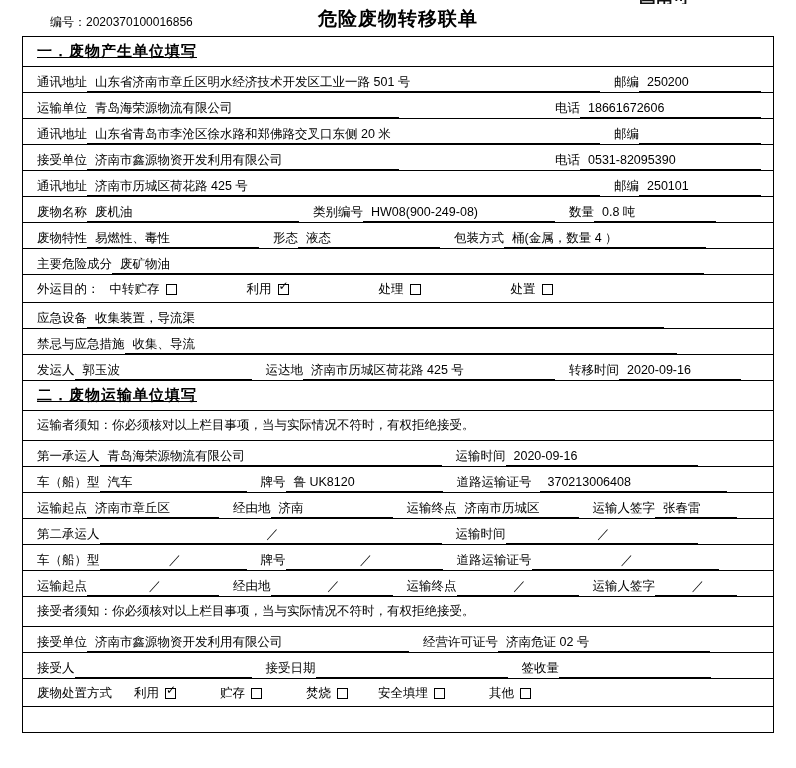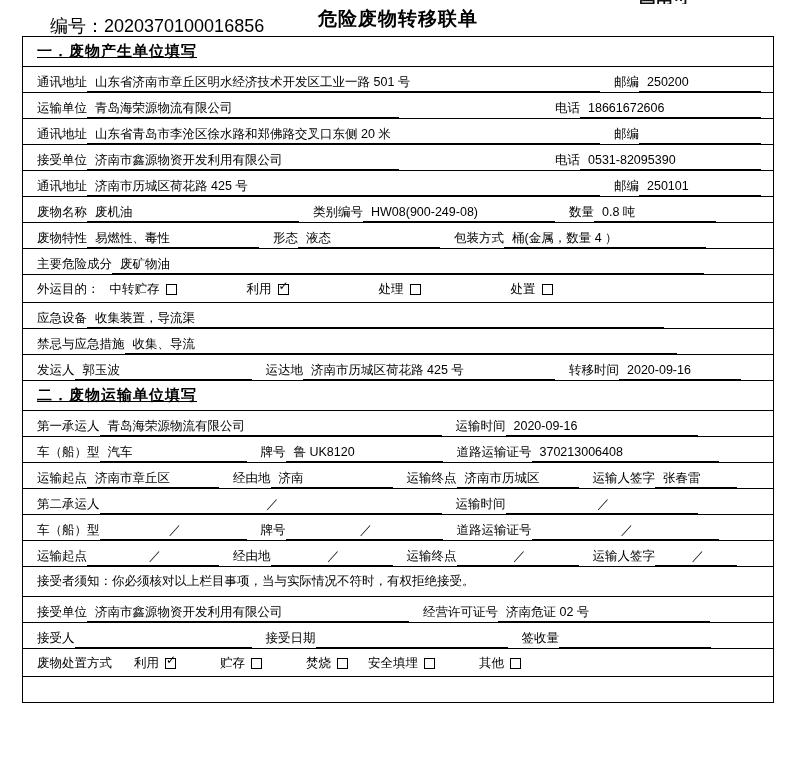--- a/index.html
+++ b/index.html
@@ -25,21 +25,21 @@
   }
   
   .top-row {
     position: relative;
     height: 36px;
   }
   .doc-no {
     position: absolute;
     left: 28px;
     top: 14px;
-    font-size: 18px;
+    font-size: 12px;
     white-space: nowrap;
   }
   .doc-title {
     position: absolute;
     left: 0;
     right: 0;
     top: 6px;
     text-align: center;
     font-size: 19px;
     font-weight: bold;
@@ -288,40 +288,45 @@
         </td>
       </tr>
 
       <tr>
         <td>
           <div class="section-head">二．废物运输单位填写</div>
         </td>
       </tr>
       <tr>
         <td>
+          <div class="notice">运输者须知：你必须核对以上栏目事项，当与实际情况不符时，有权拒绝接受。</div>
+        </td>
+      </tr>
+      <tr>
+        <td>
           <div class="row">
             <span class="lbl">第一承运人</span>
             <span class="val" style="flex:0 0 330px;">青岛海荣源物流有限公司</span>
             <span class="gap"></span>
             <span class="lbl">运输时间</span>
             <span class="val" style="flex:0 0 180px;">2020-09-16</span>
           </div>
         </td>
       </tr>
       <tr>
         <td>
           <div class="row">
             <span class="lbl">车（船）型</span>
             <span class="val" style="flex:0 0 135px;">汽车</span>
             <span class="gap"></span>
             <span class="lbl">牌号</span>
             <span class="val" style="flex:0 0 145px;">鲁 UK8120</span>
             <span class="gap"></span>
             <span class="lbl">道路运输证号</span>
-            <span class="val" style="flex:0 0 175px;">370213006408</span>
+            <span class="val" style="flex:0 0 175px;margin-left:8px;">370213006408</span>
           </div>
         </td>
       </tr>
       <tr>
         <td>
           <div class="row">
             <span class="lbl">运输起点</span>
             <span class="val" style="flex:0 0 120px;">济南市章丘区</span>
             <span class="gap"></span>
             <span class="lbl">经由地</span>
@@ -411,21 +416,21 @@
       <tr>
         <td>
           <div class="row" style="height:27px;align-items:center;">
             <span class="lbl" style="padding-bottom:0;">废物处置方式</span>
             <span class="lbl" style="padding-bottom:0;margin-left:22px;">利用</span>
             <span class="cb checked"></span>
             <span class="lbl" style="padding-bottom:0;margin-left:44px;">贮存</span>
             <span class="cb"></span>
             <span class="lbl" style="padding-bottom:0;margin-left:44px;">焚烧</span>
             <span class="cb"></span>
-            <span class="lbl" style="padding-bottom:0;margin-left:20px;text-align:right;">安全填埋</span>
+            <span class="lbl" style="padding-bottom:0;margin-left:30px;text-align:right;">安全填埋</span>
             <span class="cb"></span>
             <span class="lbl" style="padding-bottom:0;margin-left:44px;">其他</span>
             <span class="cb"></span>
           </div>
         </td>
       </tr>
       <tr>
         <td>
           <div class="row">
 

